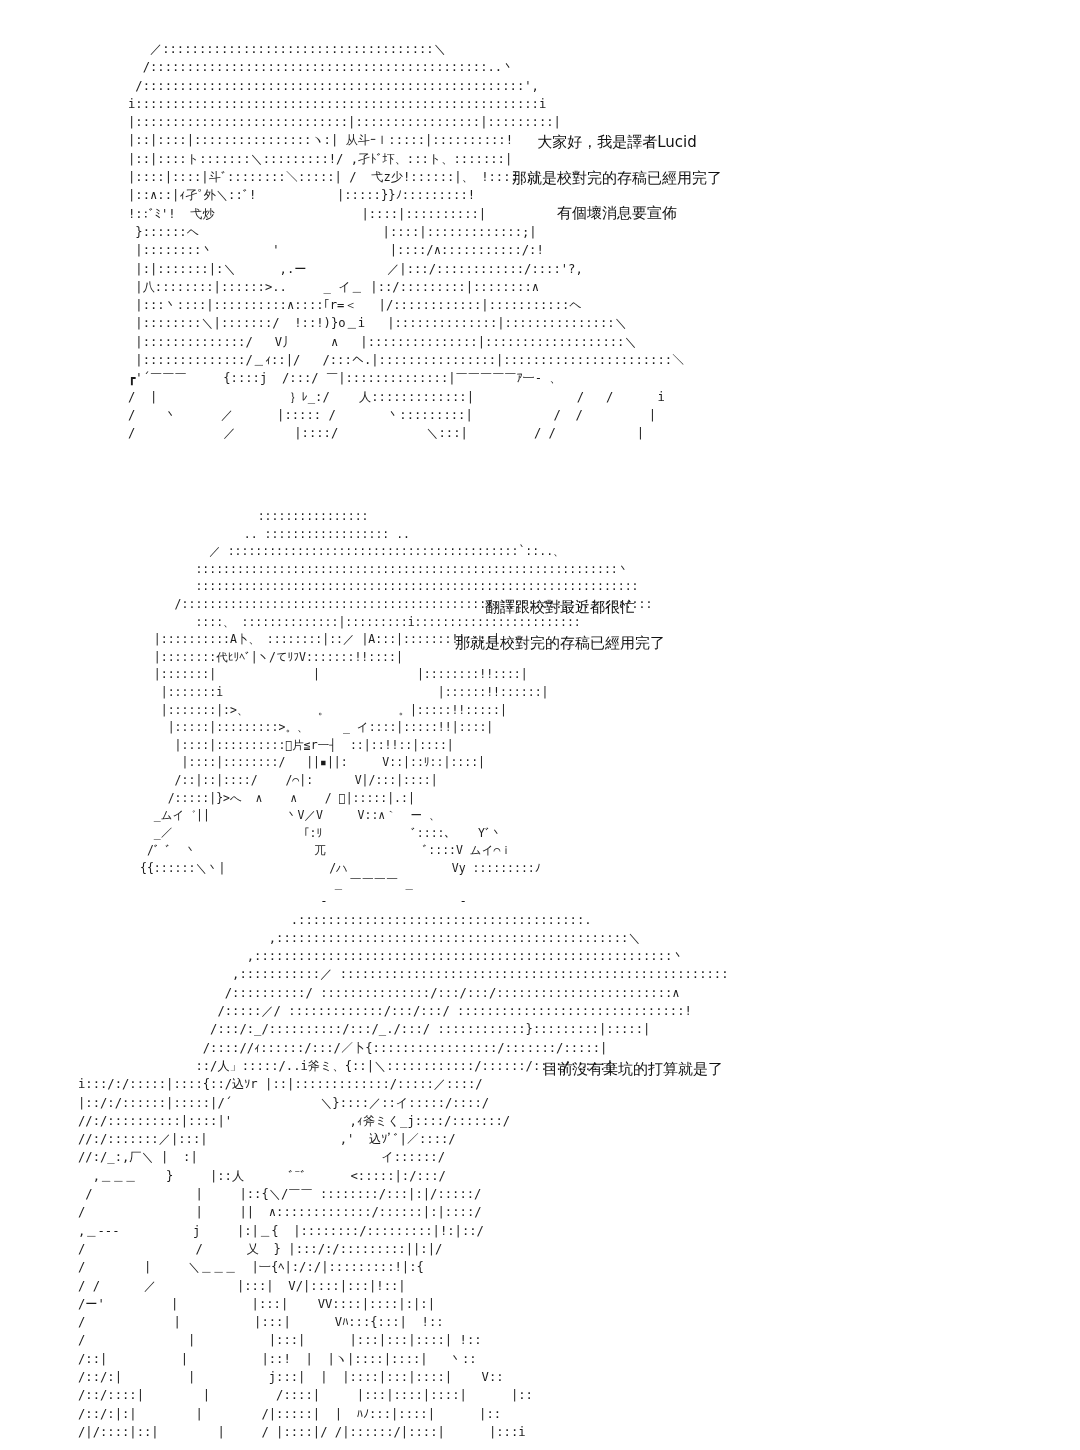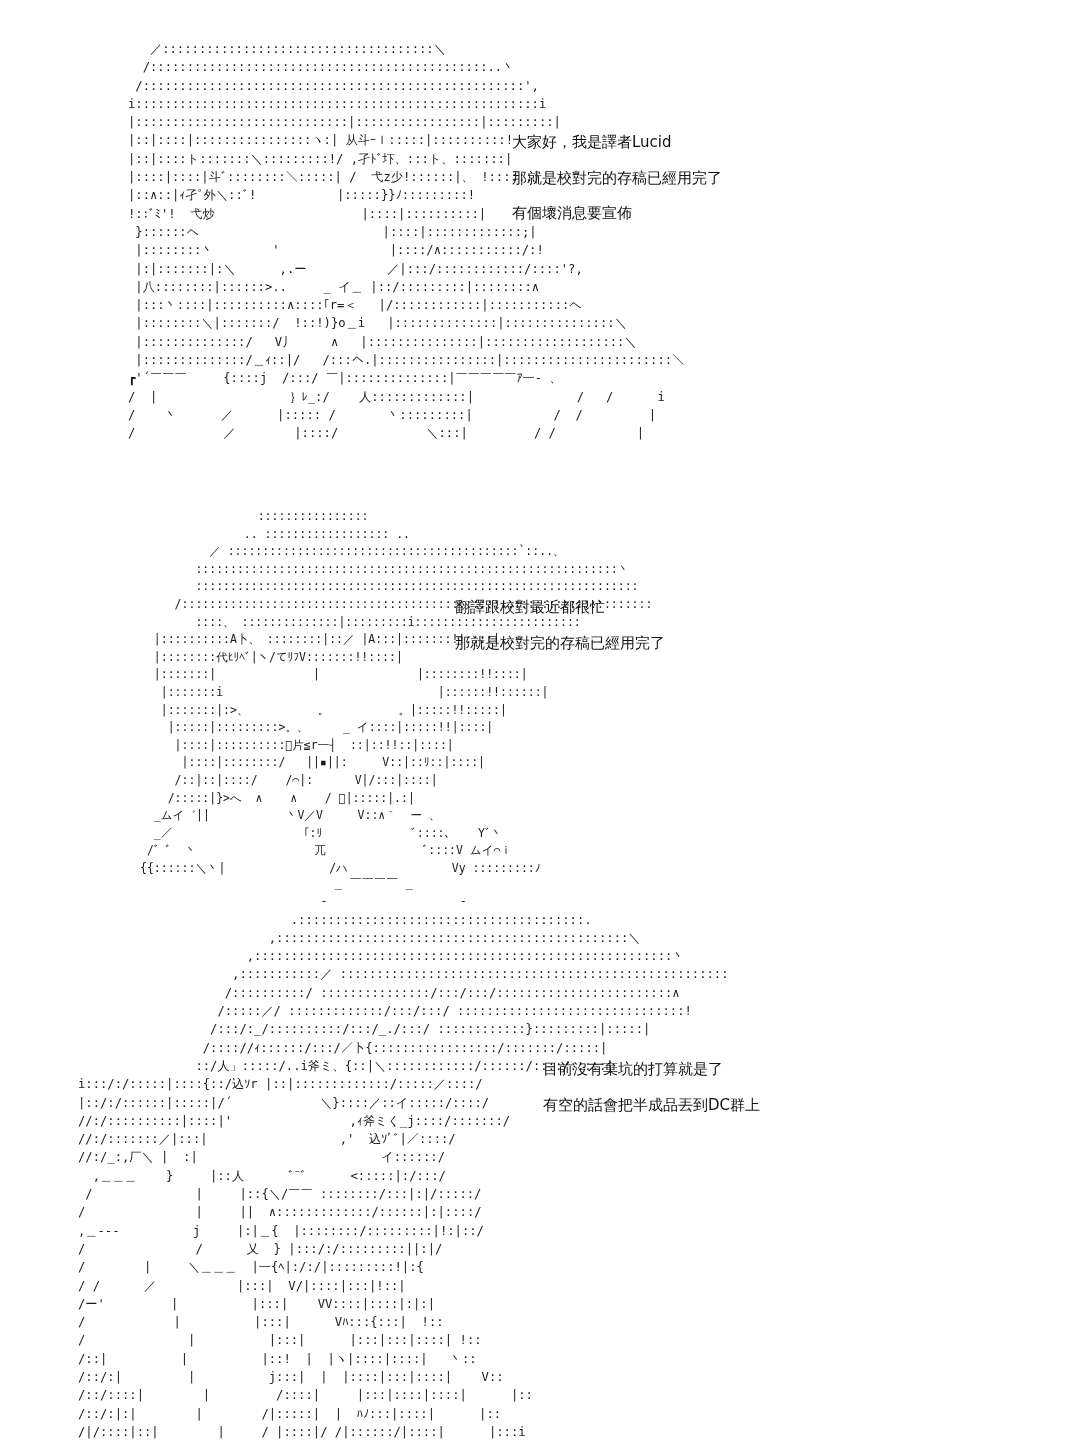--- a/index.html
+++ b/index.html
@@ -17,20 +17,21 @@
   .aa2 { left: 140px; top: 0px; font-size: 11.5px; line-height: 17.6px; }
   .aa3 { left: 78px;  top: 0px; font-size: 12.2px; line-height: 18.3px; }
   .dialogue { position: absolute; margin: 0; padding: 0; list-style: none; }
   .dialogue li {
     font-family: "DejaVu Sans", "Liberation Sans", sans-serif;
     font-size: 15px;
     line-height: 20px;
     height: 35.5px;
     color: #111;
     white-space: nowrap;
+    text-align: center;
   }
   .d1 { left: 512px; top: 132px; }
   .d2 { left: 455px; top: 597px; }
   .d3 { left: 535px; top: 1059px; margin-left: 8px; }
 </style>
 </head>
 <body>
 
 <section class="panel" style="top:40px;height:410px;">
   <pre class="aa aa1">   ／:::::::::::::::::::::::::::::::::::::＼
@@ -118,14 +119,13 @@
 /            |          |:::|      Vﾊ:::{:::|  !::
 /              |          |:::|      |:::|:::|::::| !::
 /::|          |          |::!  |  |ヽ|::::|::::|   丶::
 /::/:|         |          j:::|  |  |::::|:::|::::|    V::
 /::/::::|        |         /::::|     |:::|::::|::::|      |::
 /::/:|:|        |        /|:::::|  |  ﾊﾉ:::|::::|      |::
 /|/::::|::|        |     / |::::|/ /|::::::/|::::|      |:::i</pre>
 </section>
 <ul class="dialogue d3">
   <li>目前沒有棄坑的打算就是了</li>
-  <li>有空的話會把半成品丟到DC群上</li>
 </ul>
 
 </body></html>

